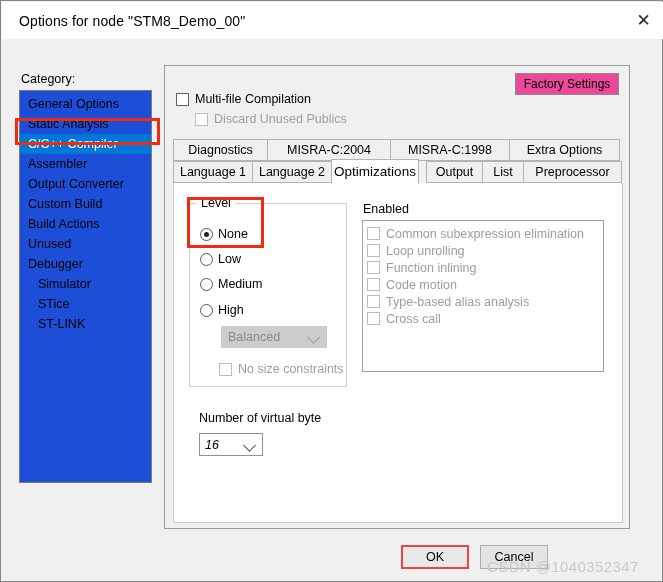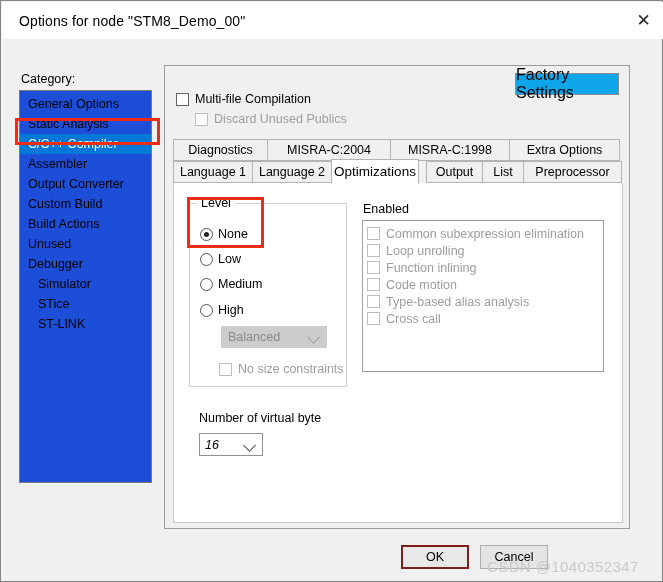--- a/index.html
+++ b/index.html
@@ -43,22 +43,22 @@
   }
   .cat-item.indent{padding-left:18px;}
   .cat-item.selected{background:#0078d7;color:#ffffff;}
   
   .main-group{
     position:absolute;left:163px;top:64px;width:466px;height:464px;
     border:1px solid #9a9a9a;background:#f0f0f0;box-sizing:border-box;
   }
   .factory-btn{
     position:absolute;left:514px;top:72px;width:104px;height:22px;
-    background:#0ea5e9;border:1px solid #8c8c8c;box-sizing:border-box;
-    font-size:16px;display:flex;align-items:center;justify-content:center;
+    background:#ec4899;border:1px solid #8c8c8c;box-sizing:border-box;
+    font-size:12px;display:flex;align-items:center;justify-content:center;
     color:#000;cursor:default;
   }
   .chk-row{position:absolute;display:flex;align-items:center;}
   .chk-box{
     width:13px;height:13px;border:1px solid #646464;background:#fff;
     box-sizing:border-box;display:inline-block;flex:none;
   }
   .chk-box.dis{border-color:#bdbdbd;background:#fff;}
   .chk-lbl{font-size:12.5px;margin-left:6px;white-space:nowrap;color:#000;}
   .chk-lbl.dis{color:#9d9d9d;}
@@ -140,21 +140,21 @@
     border-left:1.4px solid #444;border-bottom:1.4px solid #444;
     transform:rotate(-45deg);
   }
   
   .btn{
     position:absolute;height:24px;box-sizing:border-box;font-size:12.5px;
     display:flex;align-items:center;justify-content:center;cursor:default;color:#000;
   }
   #ok-btn{
     left:400px;top:544px;width:68px;background:#e8e8e8;
-    border:2px solid #7f1d1d;
+    border:2px solid #ef4444;
   }
   #cancel-btn{
     left:479px;top:544px;width:68px;background:#e4e4e4;border:1px solid #adadad;
   }
   
   .annot{position:absolute;border:3px solid #ef2b12;box-sizing:border-box;pointer-events:none;}
   #annot-cat{left:14px;top:117px;width:145px;height:27px;}
   #annot-level{left:186px;top:196px;width:77px;height:51px;}
   
   .watermark{

